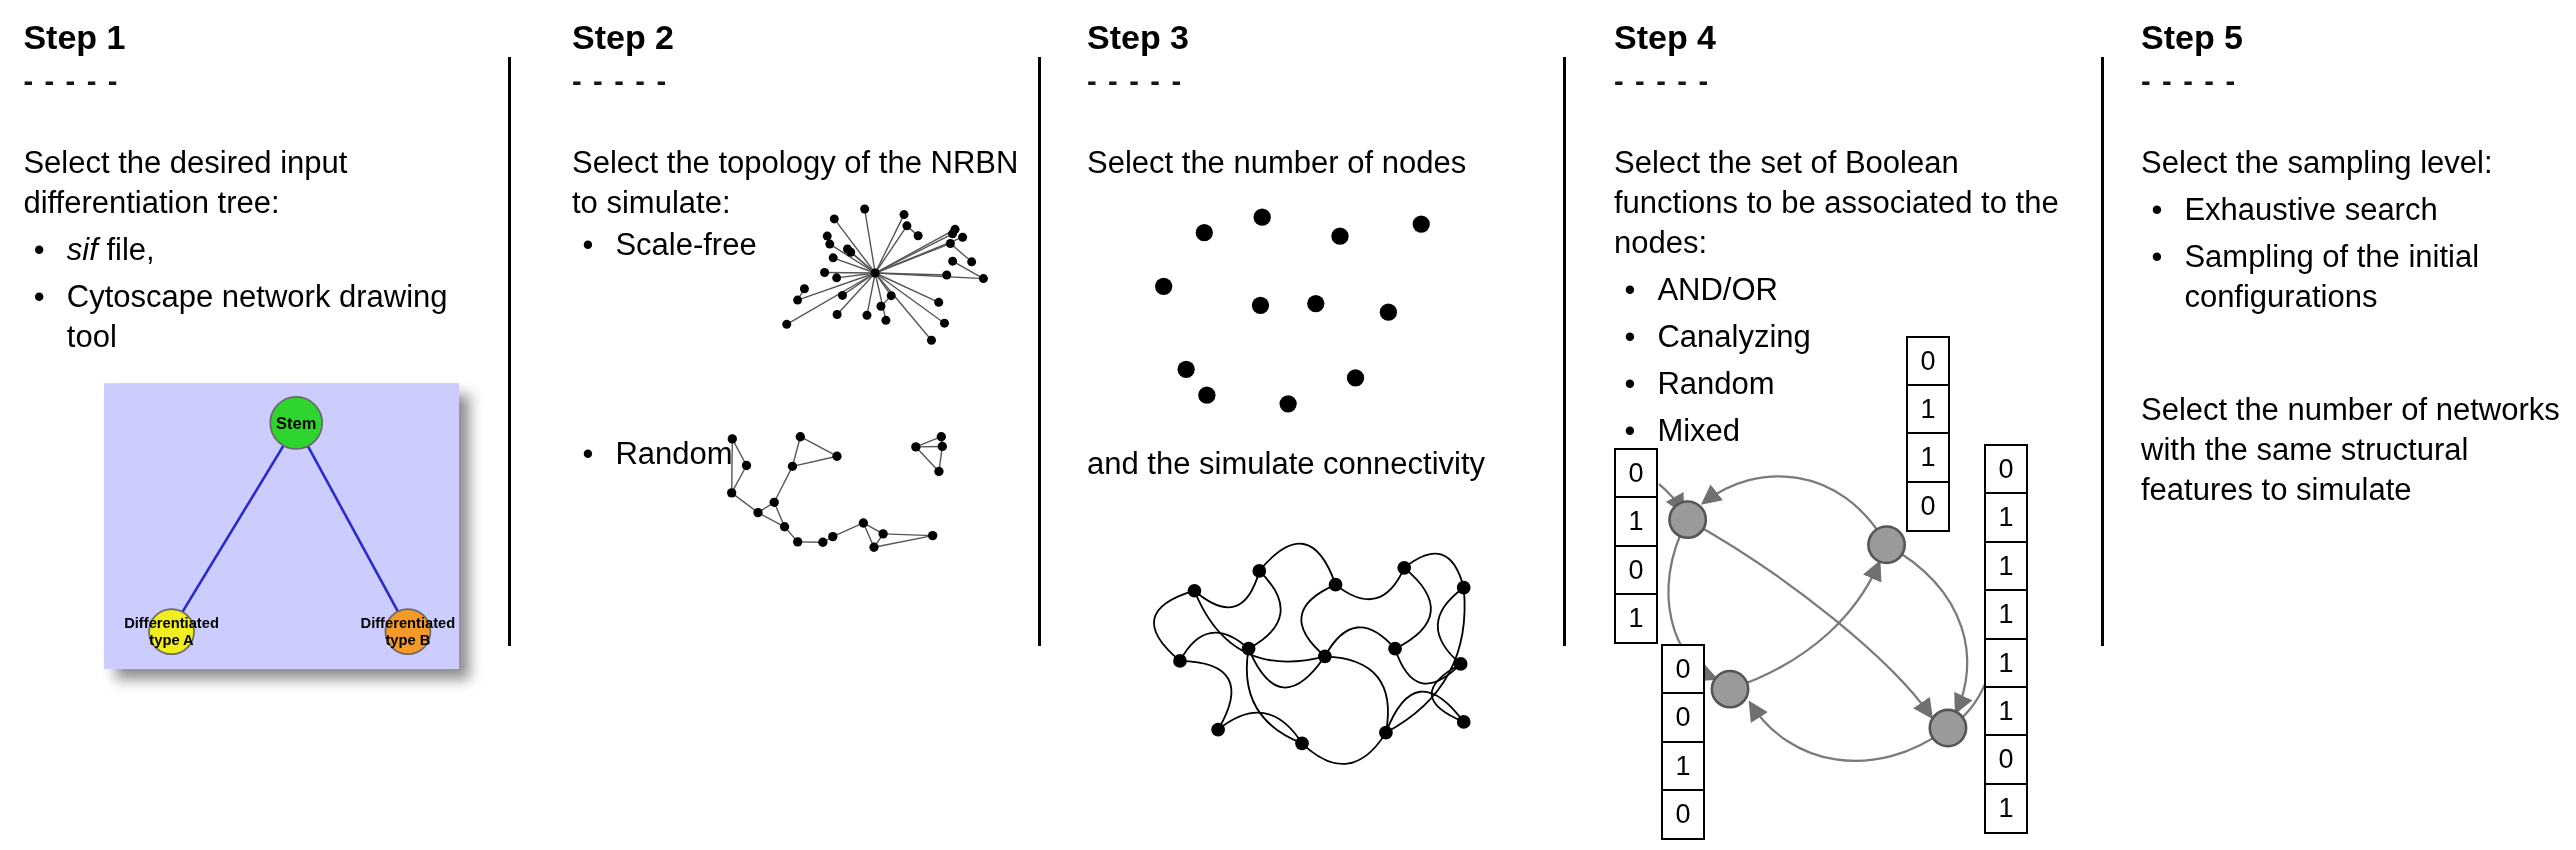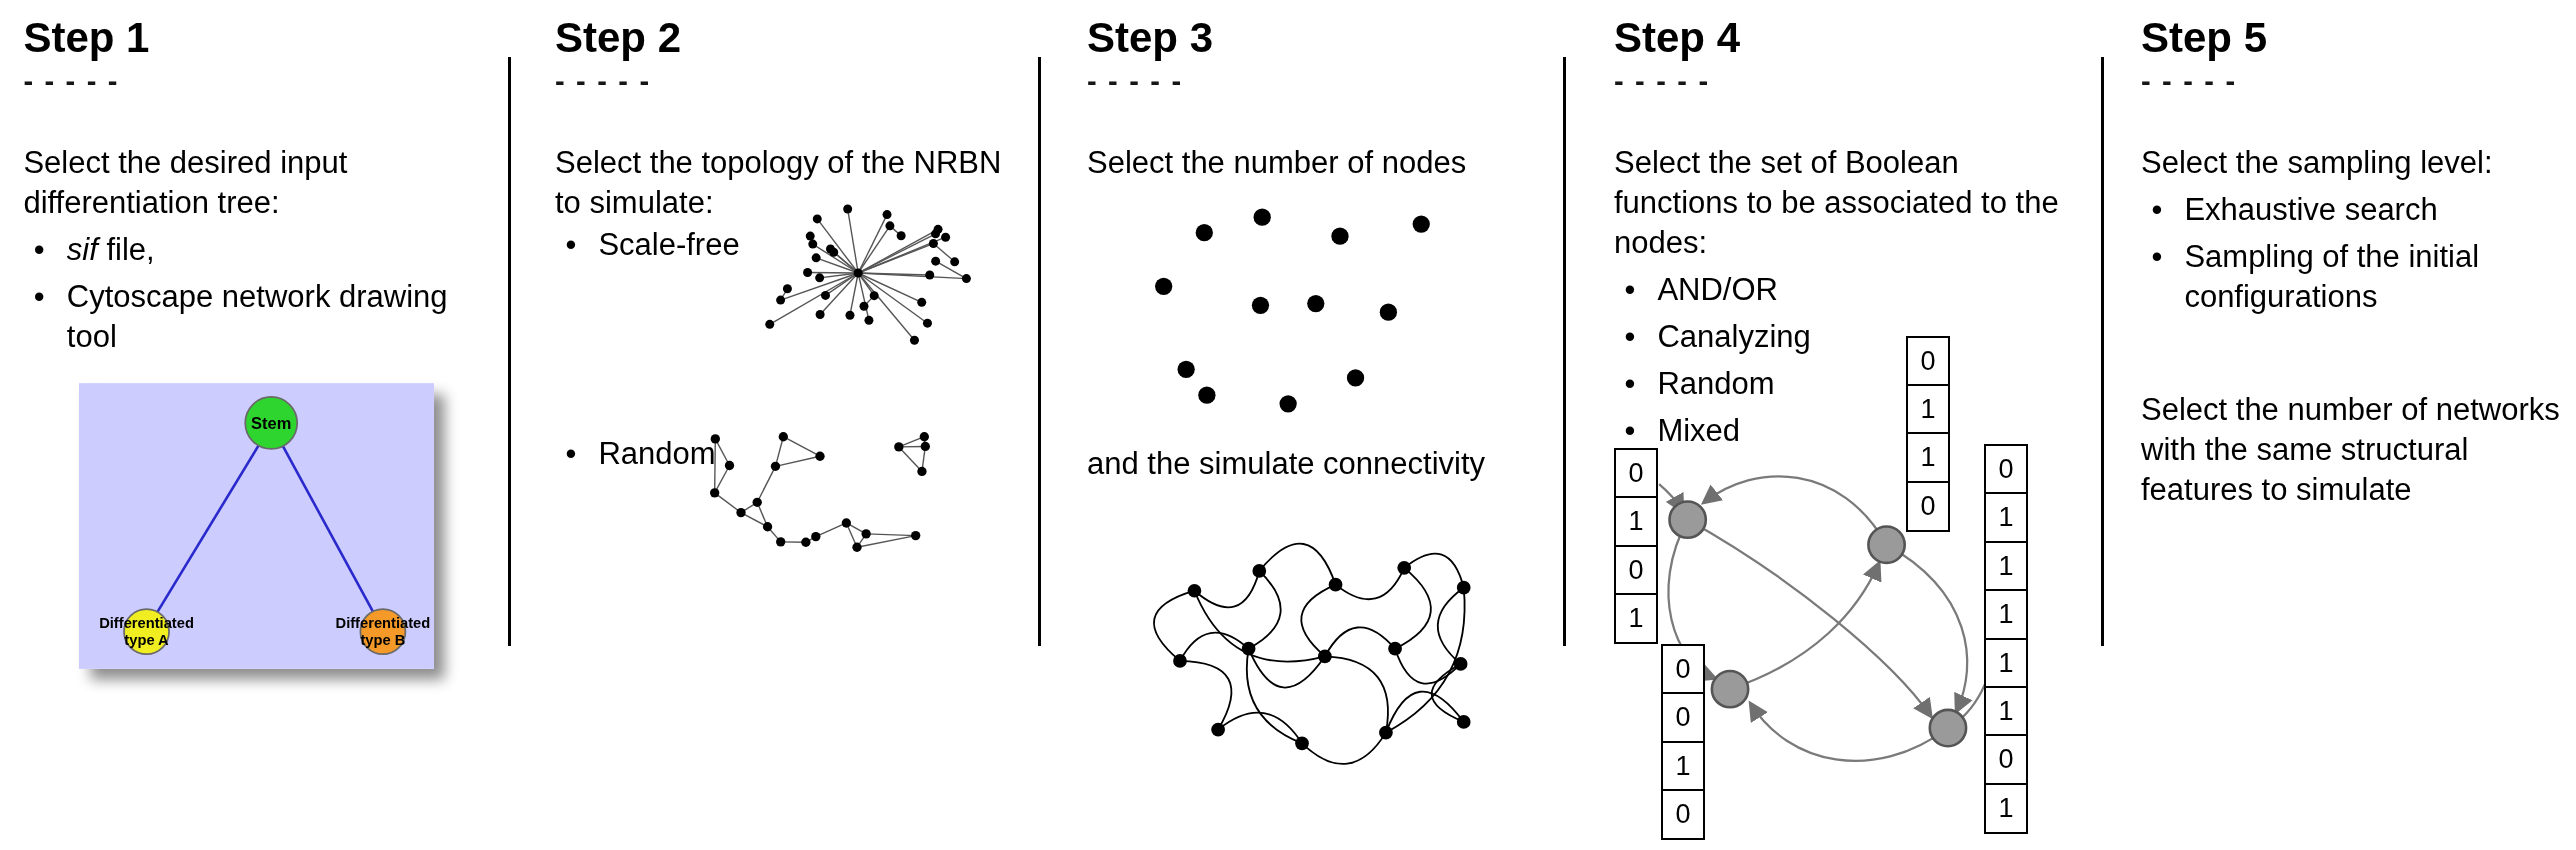--- a/index.html
+++ b/index.html
@@ -1,28 +1,28 @@
 <!DOCTYPE html>
 <html style="font-size:14px"><head>
 <meta charset="utf-8">
 <style>
   html,body{margin:0;padding:0;background:#fff}
   .page{position:relative;width:2576px;height:851px;background:#ffffff;
         font-family:"Liberation Sans",sans-serif;color:#000;overflow:hidden}
   .divider{position:absolute;top:57px;width:2.6px;height:589px;background:#000}
   .col{position:absolute;top:0}
-  .step-title{margin:17.3px 0 0;font-size:42px;line-height:41px;font-weight:bold}
+  .step-title{margin:17.3px 0 0;font-size:34px;line-height:41px;font-weight:bold}
   .dashes{margin-top:3.5px;font-size:29px;line-height:38px;font-weight:bold;color:#161616;letter-spacing:1.7px}
   .intro{margin:43px 0 0;font-size:31px;line-height:40px}
   b{font-weight:normal}
   i{font-style:italic}
   .bullet{display:flex;margin-top:7px;font-size:31px;line-height:40px}
   .bullet::before{content:"\2022";flex:0 0 33px;padding-left:10.4px}
   .bullet .bx{flex:1 1 auto}
-  .tree-figure{margin:26px 0 0 56px;width:355px;height:286px;box-shadow:11.2px 11.2px 13px rgba(0,0,0,0.45)}
+  .tree-figure{margin:26px 0 0 81px;width:355px;height:286px;box-shadow:11.2px 11.2px 13px rgba(0,0,0,0.45)}
   .t-root{font-size:19px;font-weight:bold}
   .t-leaf{font-size:17px;font-weight:bold}
   .abs{position:absolute}
   .figblock{display:block}
   .s4-figure{position:absolute;left:0;top:332px;width:437px;height:518px}
   .s4-net{position:absolute;left:0;top:0}
   .btable{position:absolute;z-index:2}
   .bcell{width:40px;height:47px;border:2.6px solid #000;background:#fff;display:flex;
          align-items:center;justify-content:center;font-size:27px;font-weight:400}
   .bcell + .bcell{margin-top:-2.6px}
@@ -60,21 +60,21 @@
         <circle cx="351" cy="287" r="26" stroke="#6a6a6a" stroke-width="2" fill="#f59a28"></circle>
         <text x="222" y="53" text-anchor="middle" class="t-root">Stem</text>
         <text x="78" y="283" text-anchor="middle" class="t-leaf">Differentiated</text>
         <text x="78" y="303" text-anchor="middle" class="t-leaf">type A</text>
         <text x="351" y="283" text-anchor="middle" class="t-leaf">Differentiated</text>
         <text x="351" y="303" text-anchor="middle" class="t-leaf">type B</text>
       </svg>
     </div>
   </section>
 
-  <section class="col" style="left:555px;width:467px;height:683px">
+  <section class="col" style="left:572px;width:467px;height:683px">
     <h2 class="step-title">Step 2</h2>
     <div class="dashes">- - - - -</div>
     <p class="intro"><span>Select the </span><b>topology</b><span> of the NRBN to simulate:</span></p>
     <div class="bullet" style="margin-top:2px">
         <span class="bx">Scale-free</span>
       </div>
     <div class="bullet" style="margin-top:169px">
         <span class="bx">Random</span>
       </div>
     <svg id="net-scalefree" class="abs" style="left:182px;top:171px" width="251" height="204" viewBox="0 0 290 236">

